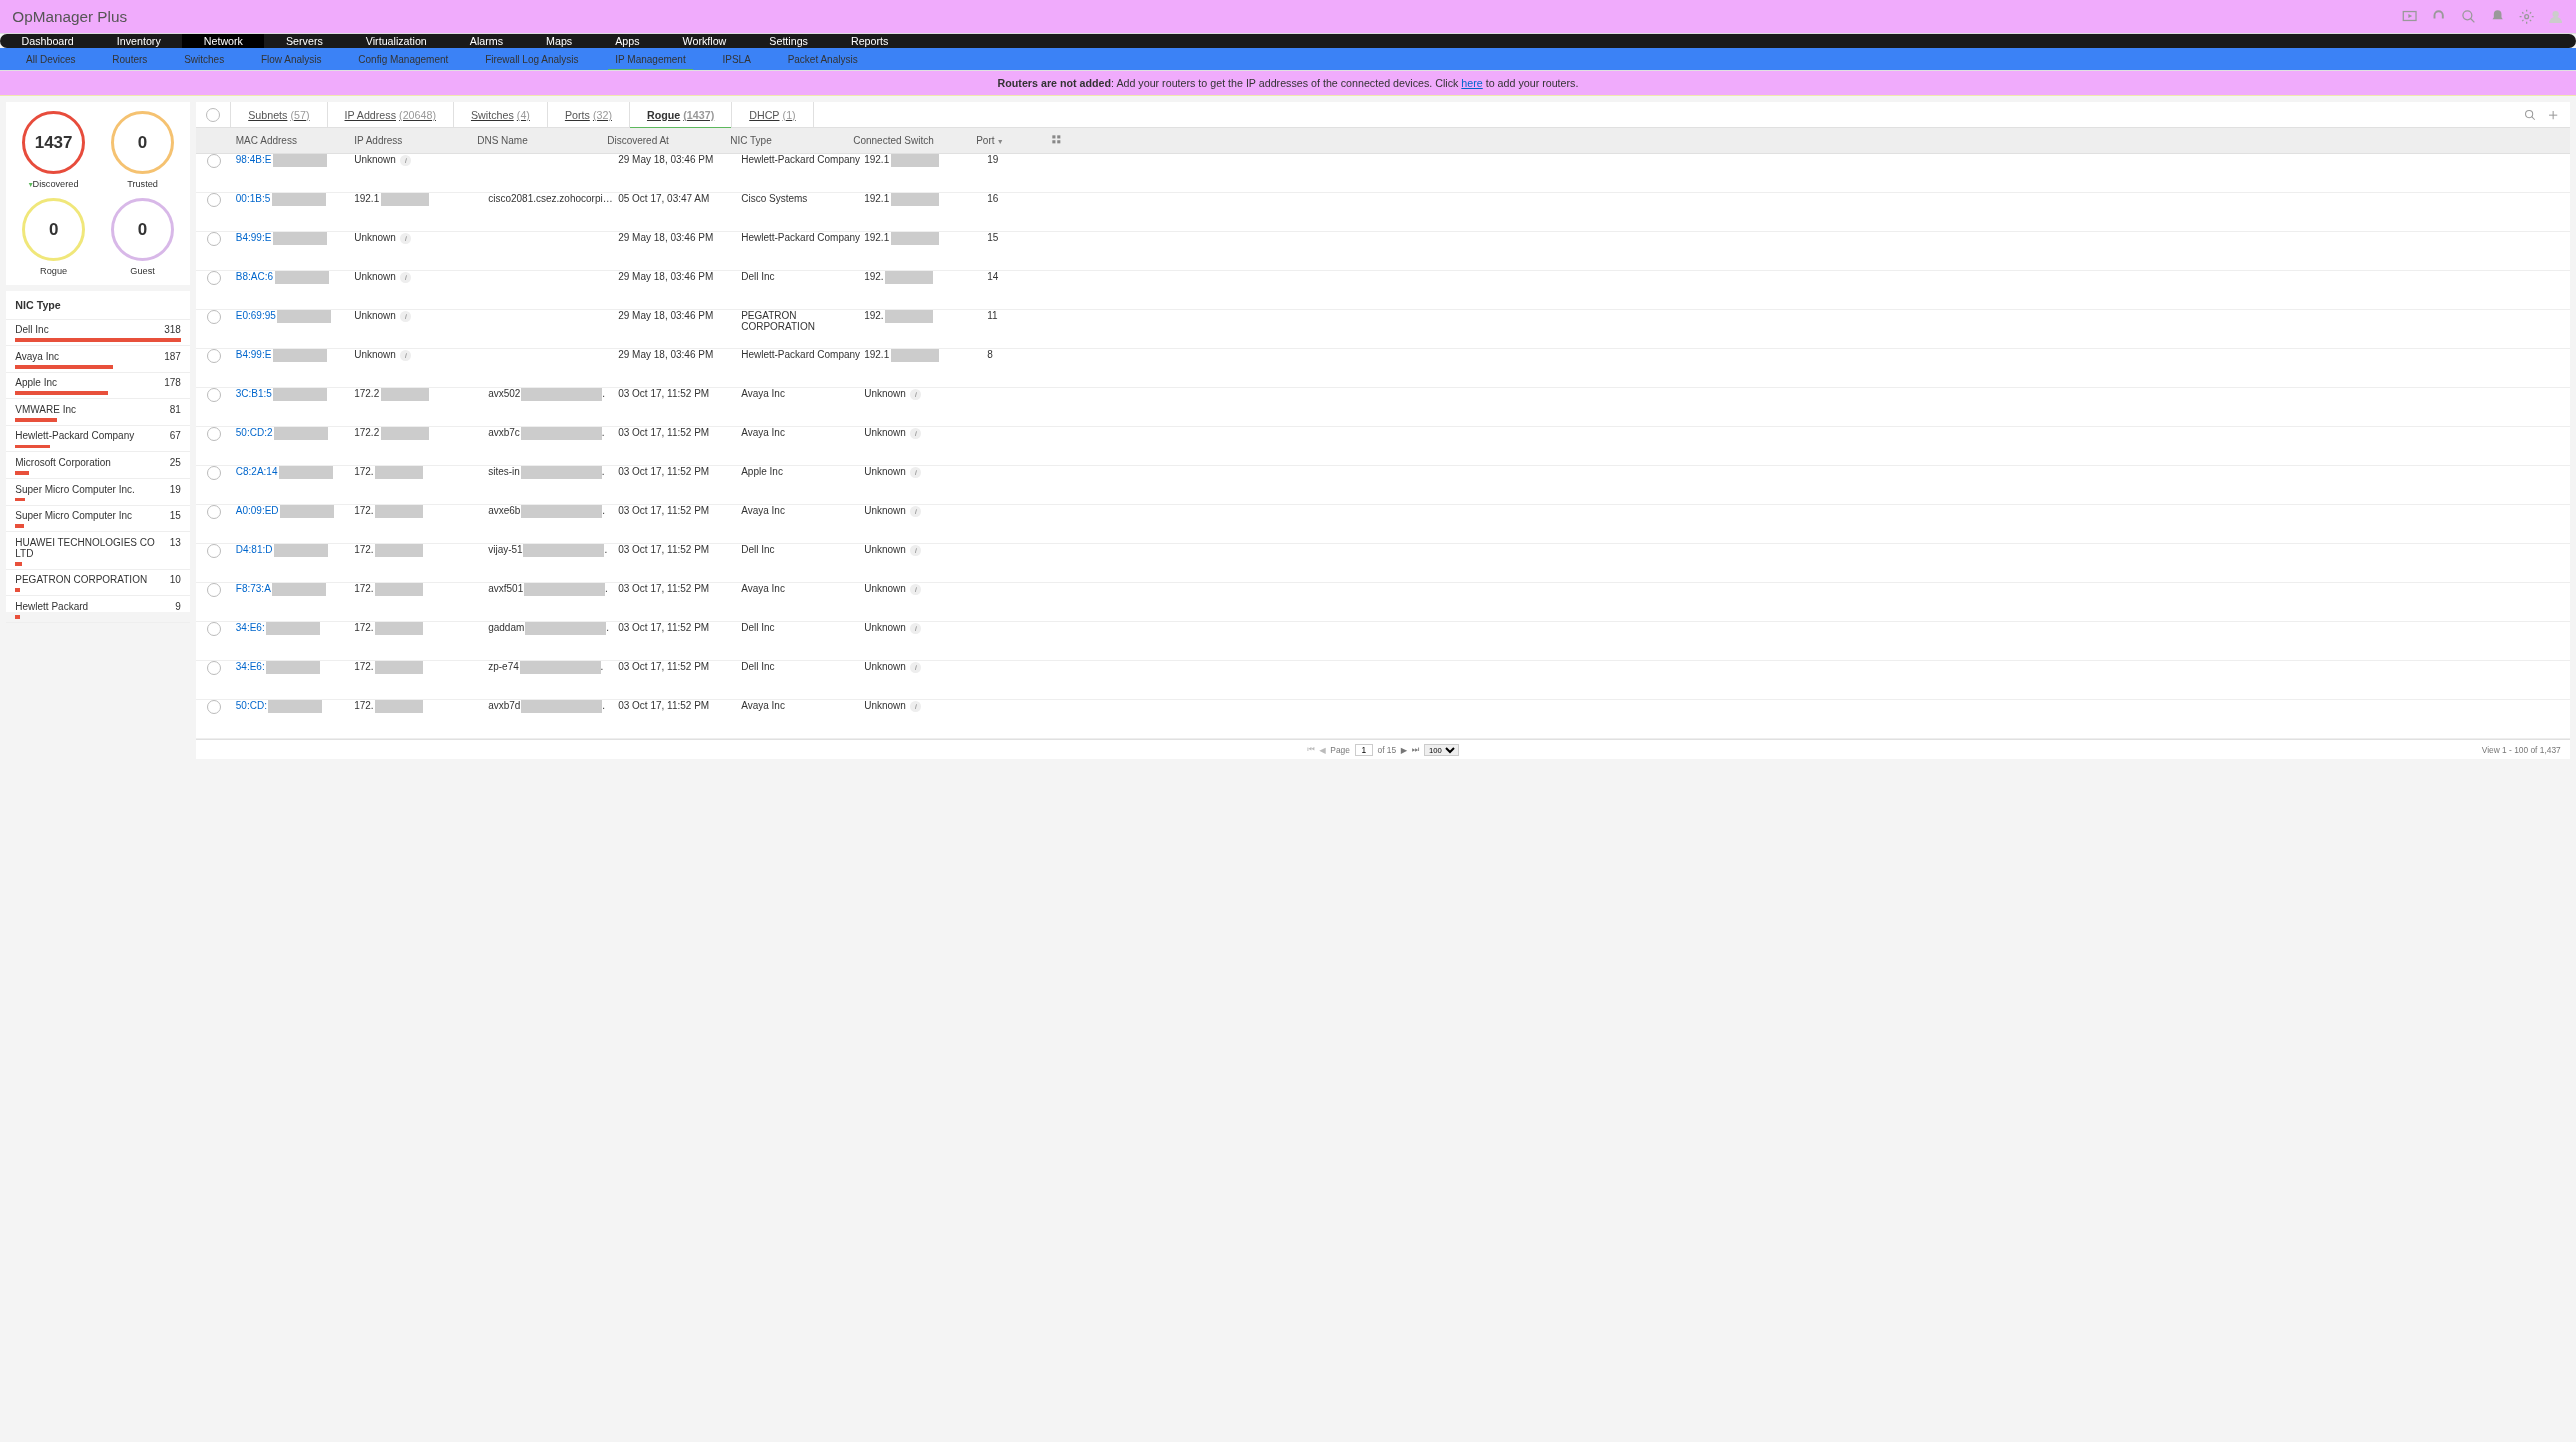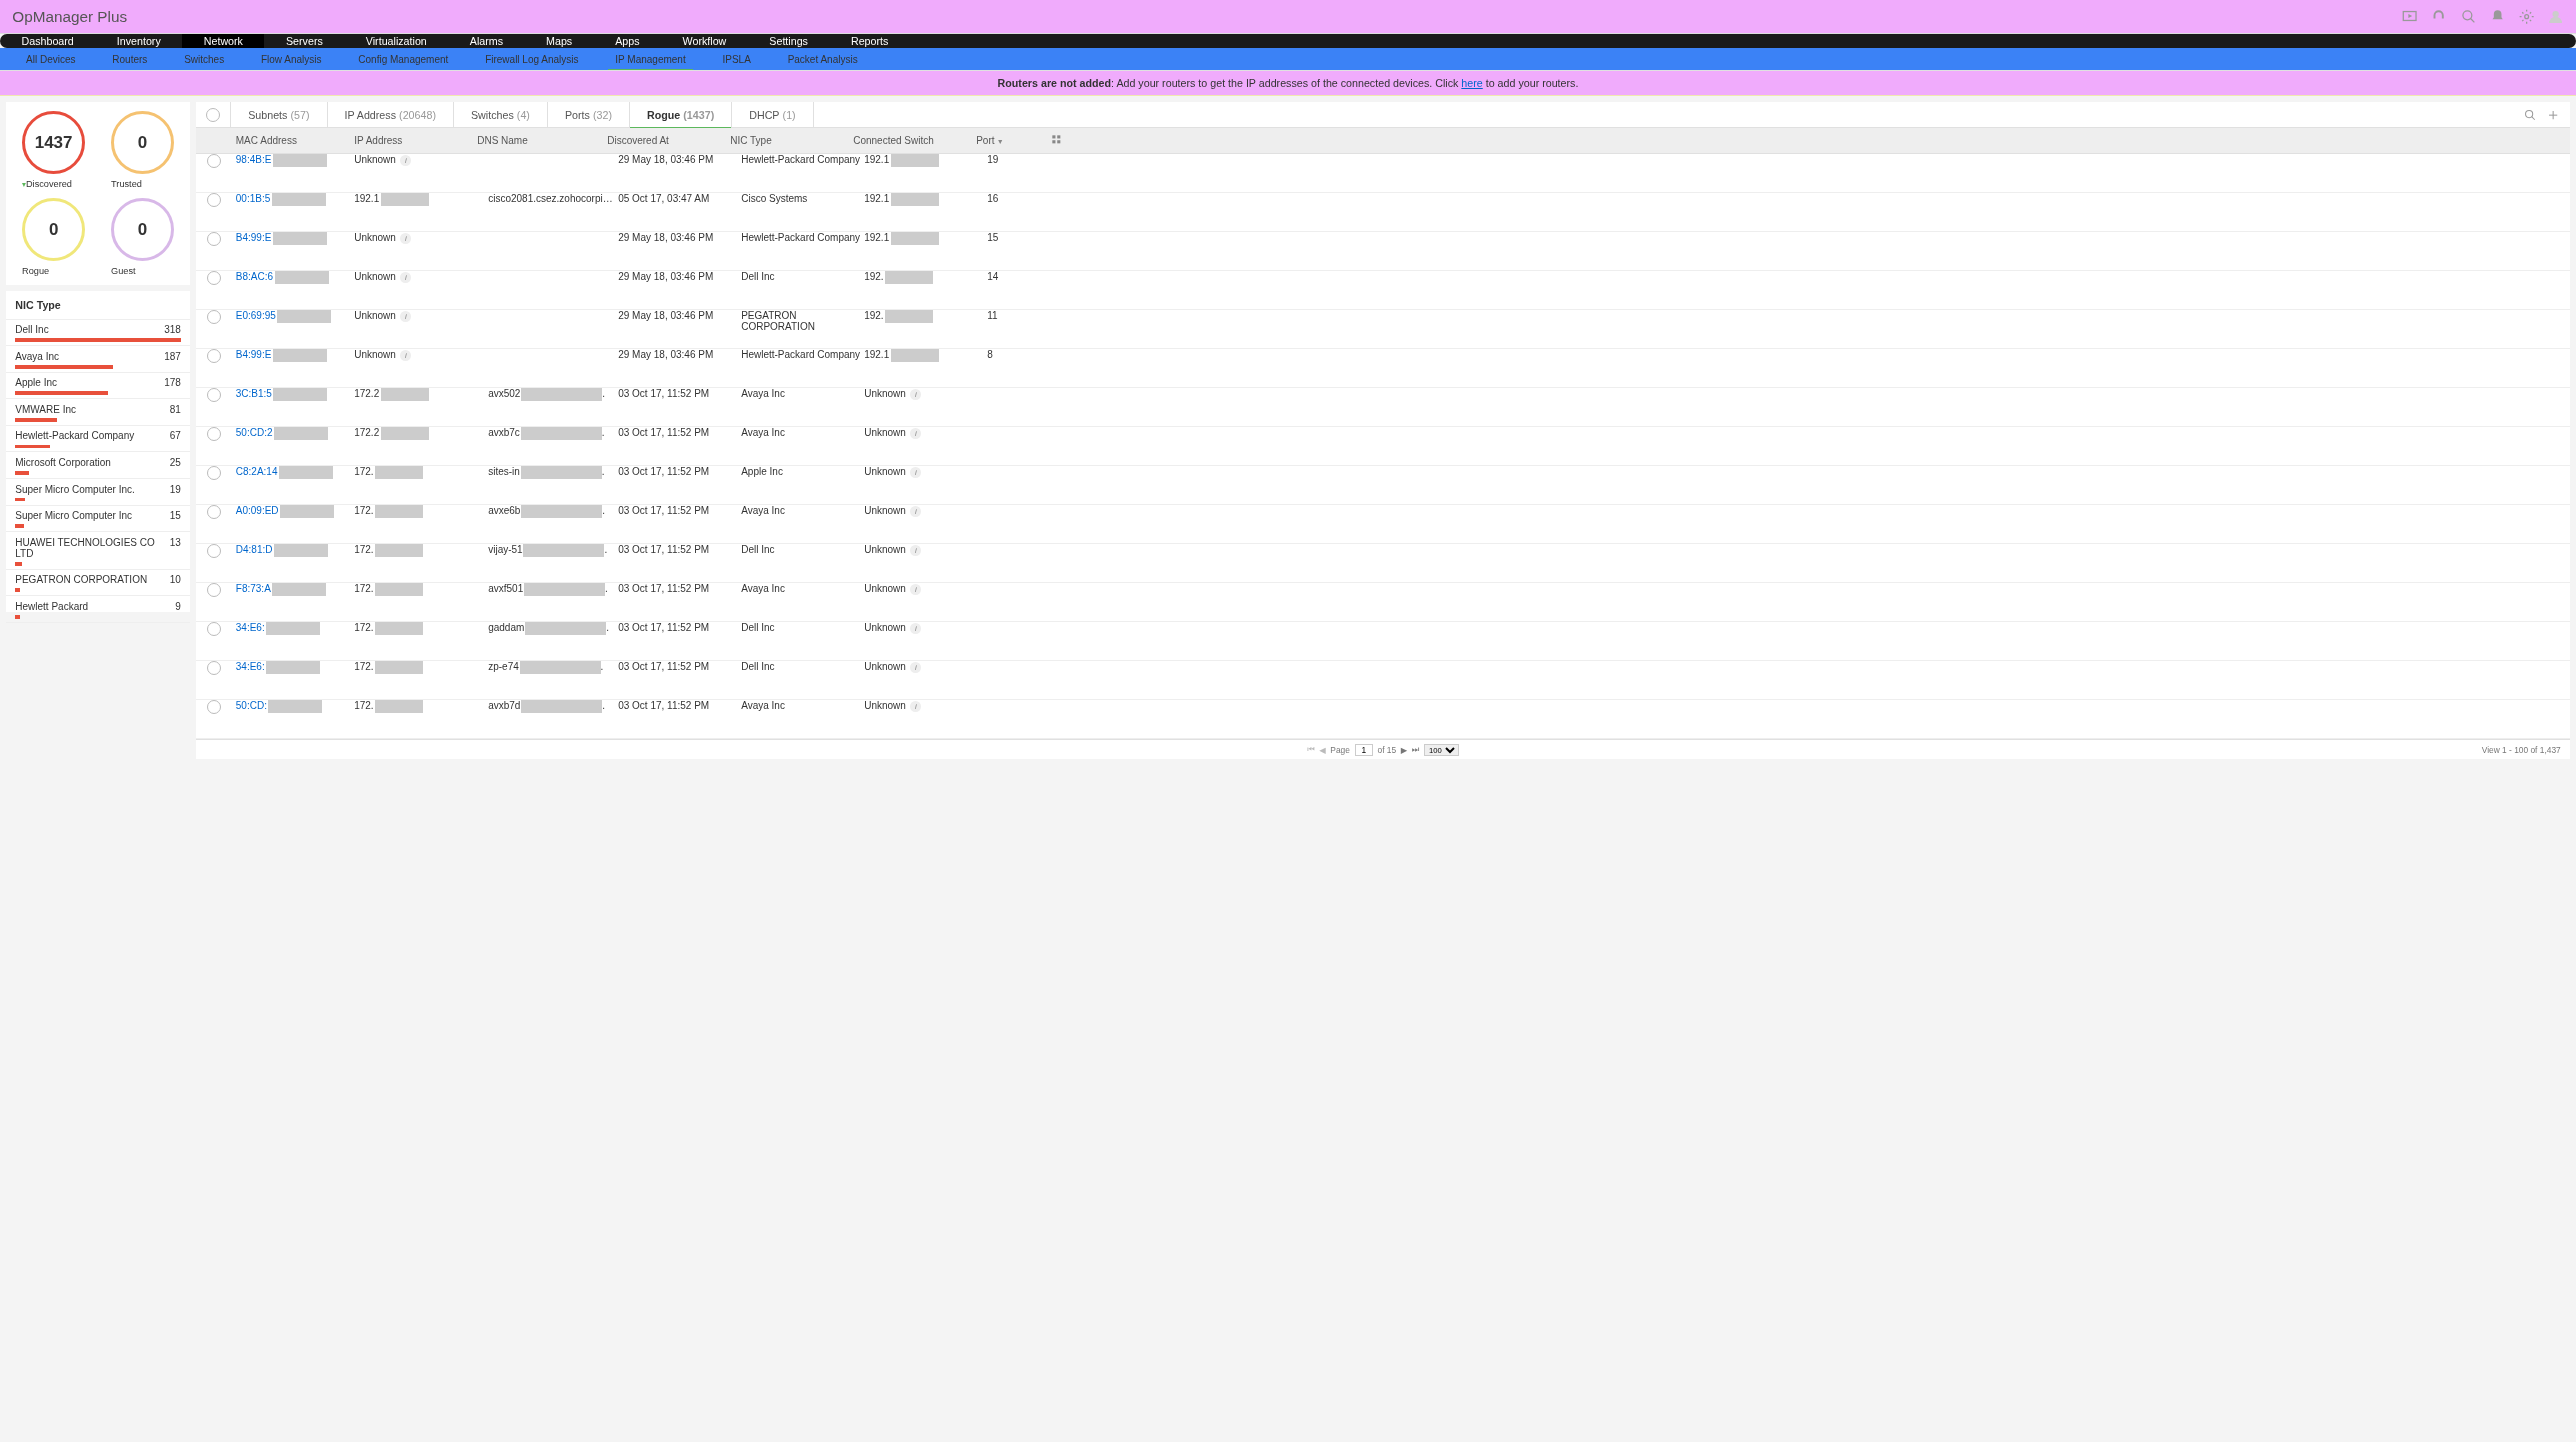--- a/index.html
+++ b/index.html
@@ -18,37 +18,37 @@
 .sub-nav-item.active::after { content: ''; position: absolute; bottom: 0; left: 11.5px; right: 11.5px; height: 1.5px; background: #5cb85c; }
 
 .banner { background: #f0abfc; border-bottom: 0.8px solid #f0e8b0; padding: 6.1px 12.3px; text-align: center; font-size: 10.7px; color: #333; }
 .banner a { color: #0066cc; text-decoration: underline; cursor: pointer; }
 
 .content { display: flex; padding: 6.1px; gap: 6.1px; }
 .sidebar { width: 184px; flex-shrink: 0; }
 .main-panel { flex: 1; background: #fff; }
 
 .stat-circles { background: #fff; padding: 9.2px 6.1px; display: grid; grid-template-columns: 1fr 1fr; gap: 9.2px 6.1px; justify-items: center; }
-.stat-block { text-align: left; }
+.stat-block { text-align: center; }
 .circle { width: 63px; height: 63px; border-radius: 50%; display: flex; align-items: center; justify-content: center; font-size: 17px; font-weight: 600; color: #333; margin-bottom: 4.6px; }
 .circle.red { border: 3.8px solid #e74c3c; }
 .circle.orange { border: 3.8px solid #f5c271; }
 .circle.yellow { border: 3.8px solid #f0e77a; }
 .circle.purple { border: 3.8px solid #d8b8e8; }
 .stat-label { font-size: 9.2px; color: #333; }
 .stat-label .caret { color: #5cb85c; font-size: 7.7px; }
 
 .nic-panel { background: #fff; margin-top: 6.1px; }
 .nic-header { padding: 7.7px 9.2px; font-size: 10.7px; font-weight: 600; color: #333; border-bottom: 0.8px solid #eee; }
 .nic-list { max-height: 292px; overflow: visible; }
 .nic-row { padding: 4.6px 9.2px 3.1px 9.2px; border-bottom: 0.8px solid #eee; }
 .nic-row-top { display: flex; justify-content: space-between; font-size: 10px; color: #333; }
 .nic-bar { height: 3.8px; background: #e8503b; margin-top: 3.1px; }
 
-.tabs-row { display: flex; position: relative; border-bottom: 0.8px solid #e0e0e0; height: 26px; align-items: stretch; }
+.tabs-row { display: flex; position: relative; border-bottom: 0.8px solid #e0e0e0; height: 26px; align-items: stretch; text-decoration: underline; }
 .select-all-head { width: 35px; display:flex; align-items:center; justify-content:center; border-right: 0.8px solid #e0e0e0; }
 .tab { padding: 0 17px; display: flex; align-items: center; font-size: 10.7px; color: #555; cursor: pointer; border-right: 0.8px solid #e0e0e0; position: relative; }
 .tab .count { color: #999; margin-left: 3.1px; }
 .tab.active { color: #333; font-weight: 600; }
 .tab.active::after { content:''; position: absolute; bottom: -0.8px; left: 0; right: 0; height: 1.5px; background: #5cb85c; }
 .tabs-actions { margin-left: auto; display:flex; align-items:center; gap: 10.7px; padding-right: 10.7px; }
 .tabs-action-icon { width: 12.3px; height: 12.3px; fill: #999; cursor:pointer; }
 
 .table-header { display: flex; background: #eee; height: 26px; align-items: center; border-bottom: 0.8px solid #e0e0e0; font-size: 10px; color: #555; }
 .col-check { width: 35px; display:flex; justify-content:center; }

